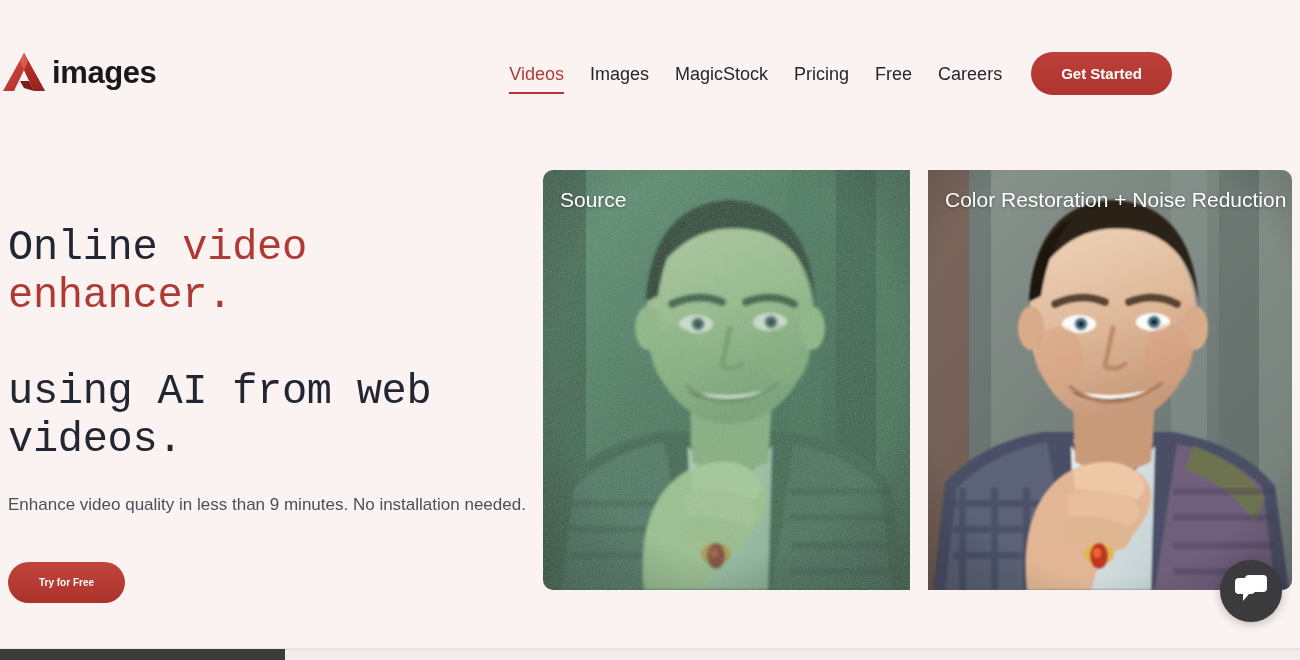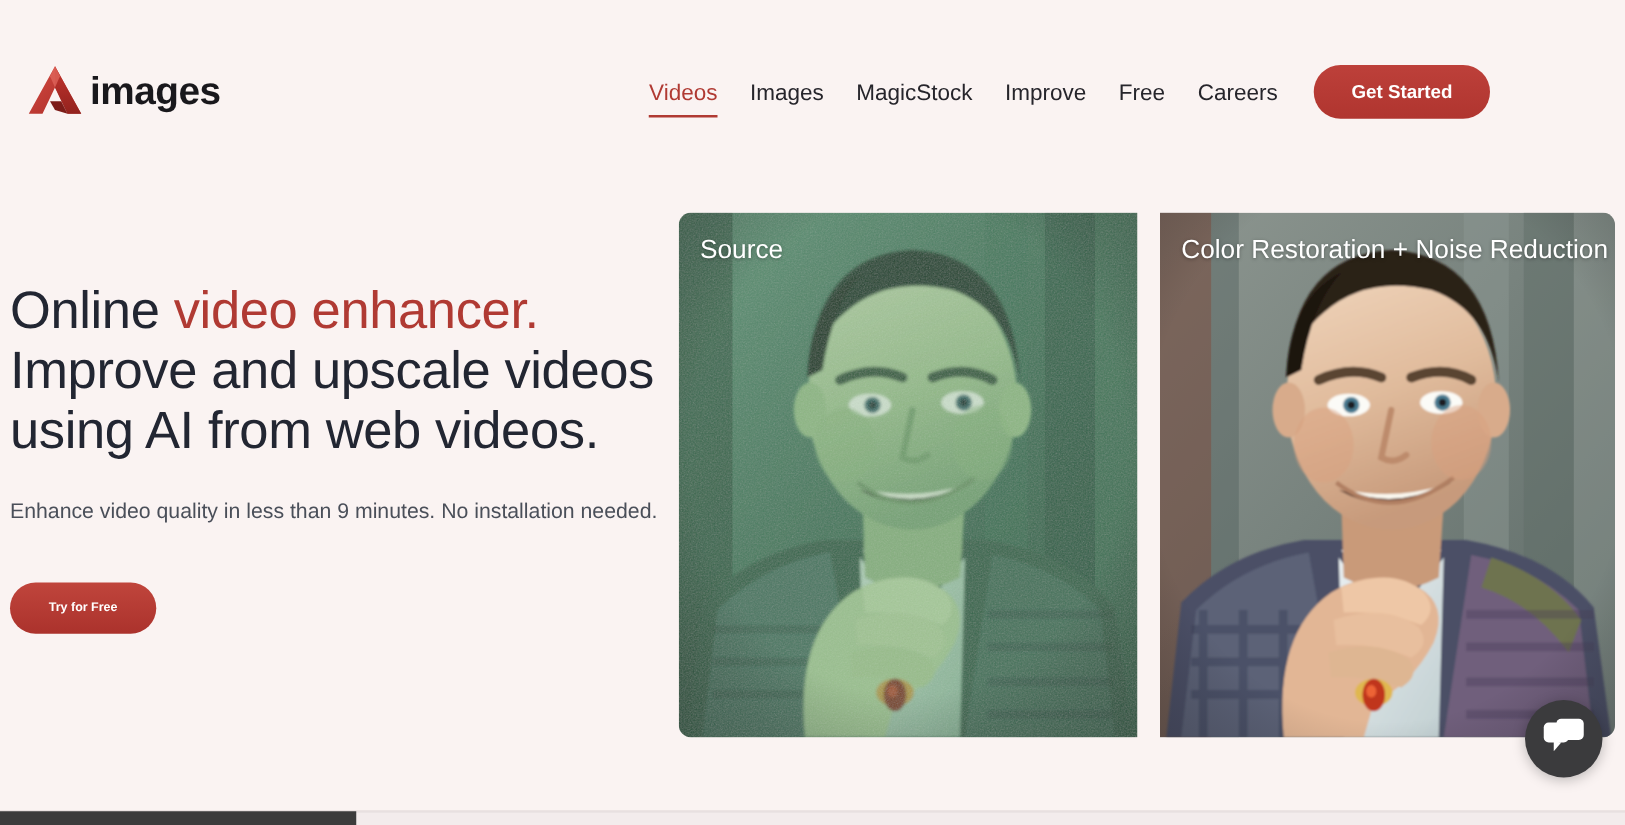--- a/index.html
+++ b/index.html
@@ -18,21 +18,20 @@
 
   
   .header {
     position: absolute;
     top: 0; left: 0;
     width: 1136px;
     height: 120px;
     display: flex;
     align-items: flex-start;
     padding: 0;
-    margin-left: 20px;
   }
 
   .brand {
     position: absolute;
     left: 0;
     top: 48px;
     display: flex;
     align-items: center;
     gap: 2px;
     text-decoration: none;
@@ -106,20 +105,21 @@
     top: 224px;
     width: 530px;
   }
 
   .hero-title {
     font-size: 42px;
     line-height: 48px;
     font-weight: normal;
     color: #222632;
     letter-spacing: -0.3px;
+    font-family: Liberation Mono, monospace;
   }
 
   .hero-title .accent { color: #b03a33; }
 
   .hero-sub {
     margin-top: 25px;
     font-size: 17px;
     line-height: 31px;
     color: #4a4f59;
     width: 525px;
@@ -242,31 +242,31 @@
         <path d="M24 5 L28 13 L24 22 L20 13 Z" fill="#e0675d" opacity="0.75"></path>
       </svg>
     </span>
     <span class="brand-text">images</span>
   </a>
 
   <nav class="nav">
     <a class="nav-link active" href="#">Videos</a>
     <a class="nav-link" href="#">Images</a>
     <a class="nav-link" href="#">MagicStock</a>
-    <a class="nav-link" href="#">Improve</a>
+    <a class="nav-link" href="#">Pricing</a>
     <a class="nav-link" href="#">Free</a>
     <a class="nav-link" href="#">Careers</a>
     <button class="btn-get-started">Get Started</button>
   </nav>
 </div>
 
 <div class="hero-copy">
   <h1 class="hero-title">
     <span>Online </span><span class="accent">video enhancer.</span><br>
-    <span>Improve and upscale videos</span><br>
+    <br>
     <span>using AI from web videos.</span>
   </h1>
 
   <p class="hero-sub">Enhance video quality in less than 9 minutes. No installation needed.</p>
 
   <button class="btn-try-free">Try for Free</button>
 </div>
 
 <div class="media">
 

